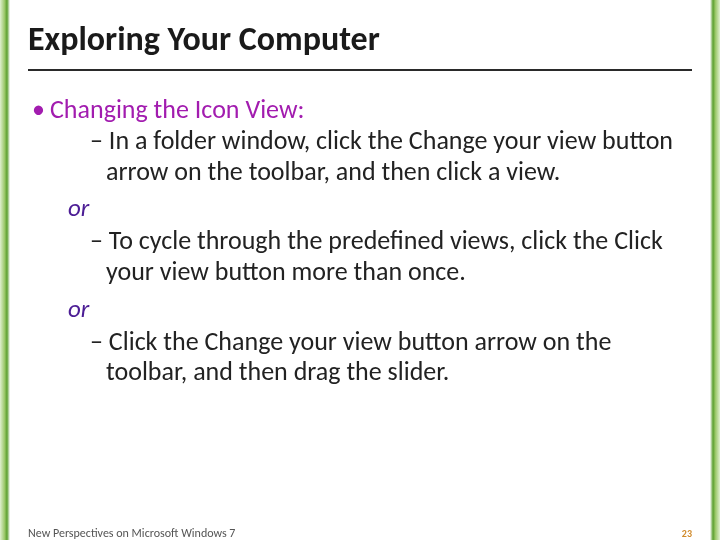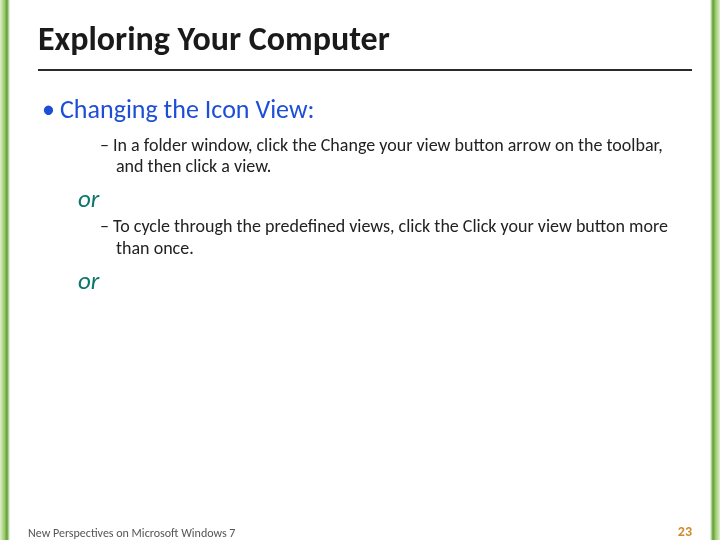--- a/index.html
+++ b/index.html
@@ -5,74 +5,73 @@
   * { margin: 0; padding: 0; box-sizing: border-box; }
   html, body { width: 720px; height: 540px; font-family: Calibri, "Segoe UI", Arial, sans-serif; background: #fff; }
   body { position: relative; overflow: hidden; }
 
   .edge-left, .edge-right {
     position: absolute; top: 0; bottom: 0; width: 10px;
   }
   .edge-left { left: 0; background: linear-gradient(to right, #dff0cf 0%, #9cc96b 45%, #5ba02f 70%, #ffffff 100%); }
   .edge-right { right: 0; background: linear-gradient(to left, #dff0cf 0%, #9cc96b 45%, #5ba02f 70%, #ffffff 100%); }
 
-  .page { position: absolute; left: 10px; right: 10px; top: 0; bottom: 0; padding: 18px 18px 0 28px; }
+  .page { position: absolute; left: 10px; right: 10px; top: 0; bottom: 0; padding: 18px 18px 0 18px; }
 
   .title {
     font-size: 34px;
     font-weight: 700;
     color: #1a1a1a;
     letter-spacing: 0px;
     padding-bottom: 10px;
   }
   .title-rule {
     border: none;
     border-top: 2px solid #2a2a2a;
     margin-bottom: 22px;
   }
 
   .bullet-1 {
     font-size: 26px;
-    color: #1d4ed8;
+    color: #a21caf;
     padding-left: 22px;
-    margin-bottom: 10px;
   }
   .bullet-1 .dot {
     display: inline-block; width: 18px; margin-left: -18px; text-align: left;
   }
 
   .bullet-2 {
-    font-size: 18px;
+    font-size: 26px;
     color: #222;
     padding-left: 78px;
     text-indent: -16px;
     line-height: 1.18;
     margin-bottom: 6px;
   }
   .bullet-2 .dash { display: inline; }
 
   .or {
     font-size: 25px;
     font-style: italic;
-    color: #0f766e;
+    color: #4c1d95;
     padding-left: 40px;
     margin: 2px 0 2px 0;
   }
 
   .footer {
     position: absolute;
     left: 18px; right: 18px; bottom: 0;
     display: flex; justify-content: space-between; align-items: flex-end;
     font-size: 12px;
     color: #555;
   }
   .footer .pagenum {
     color: #d08a2a;
     font-weight: 600;
-    font-size: 14px;
+    font-size: 10px;
   }
 </style>
 </head>
 <body>
 
 <div class="edge-left"></div>
 <div class="edge-right"></div>
 
 <div class="page">
 
@@ -88,19 +87,22 @@
   </div>
 
   <div class="or">or</div>
 
   <div class="bullet-2">
     <span class="dash">– </span><span>To cycle through the predefined views, click the Click your view button more than once.</span>
   </div>
 
   <div class="or">or</div>
 
+  <div class="bullet-2">
+    <span class="dash">– </span><span>Click the Change your view button arrow on the toolbar, and then drag the slider.</span>
+  </div>
 
   <div class="footer">
     <span>New Perspectives on Microsoft Windows 7</span>
     <span class="pagenum">23</span>
   </div>
 
 </div>
 
 </body></html>

